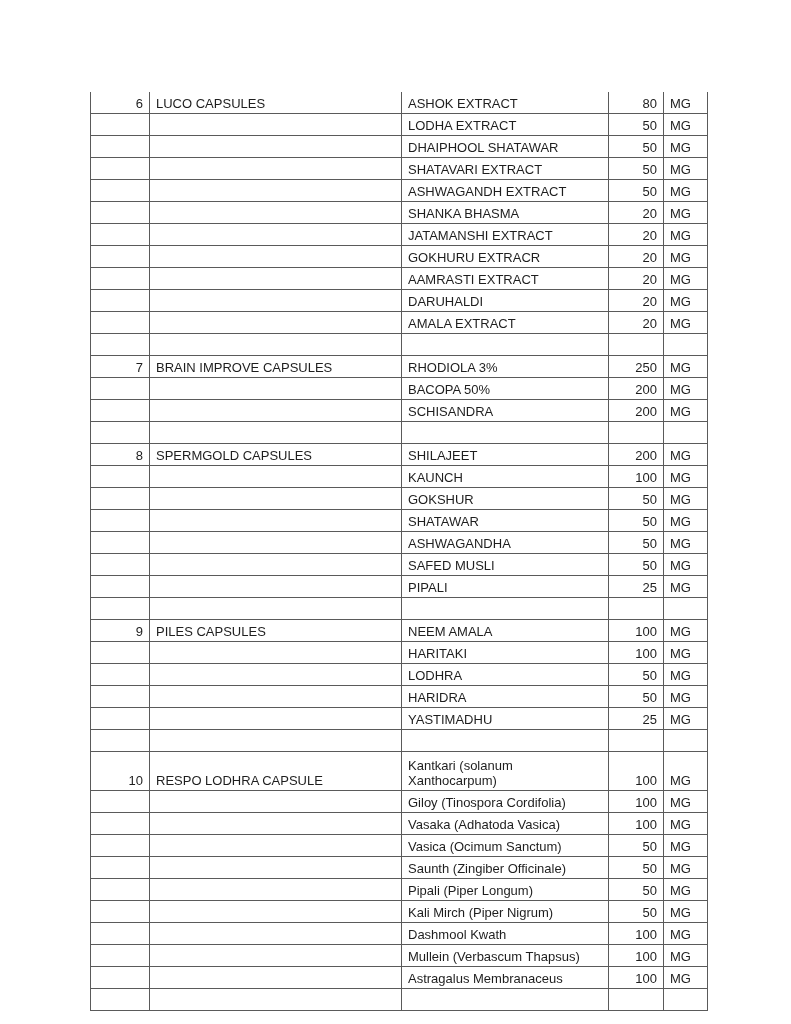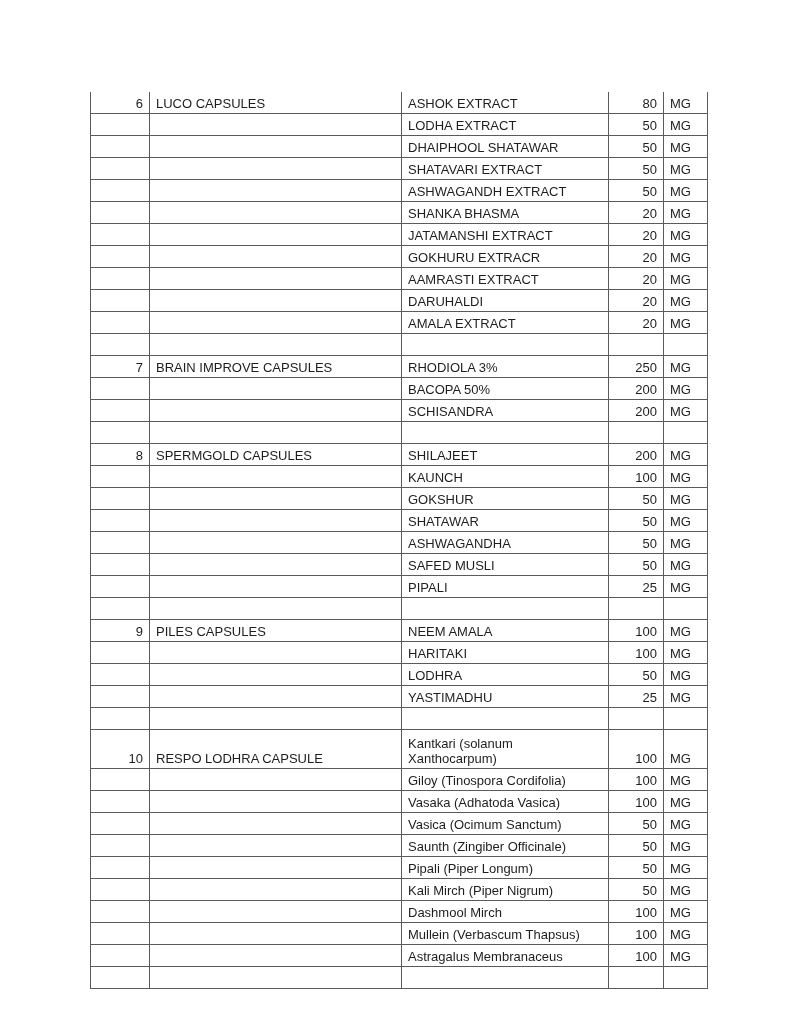--- a/index.html
+++ b/index.html
@@ -249,20 +249,27 @@
         <tr>
           <td class="num"></td>
           <td class="product"></td>
           <td class="ingredient">LODHRA</td>
           <td class="qty">50</td>
           <td class="unit">MG</td>
         </tr>
         <tr>
           <td class="num"></td>
           <td class="product"></td>
+          <td class="ingredient">HARIDRA</td>
+          <td class="qty">50</td>
+          <td class="unit">MG</td>
+        </tr>
+        <tr>
+          <td class="num"></td>
+          <td class="product"></td>
           <td class="ingredient">YASTIMADHU</td>
           <td class="qty">25</td>
           <td class="unit">MG</td>
         </tr>
         <tr>
           <td class="num"></td>
           <td class="product"></td>
           <td class="ingredient"></td>
           <td class="qty"></td>
           <td class="unit"></td>
@@ -312,21 +319,21 @@
         <tr>
           <td class="num"></td>
           <td class="product"></td>
           <td class="ingredient">Kali Mirch (Piper Nigrum)</td>
           <td class="qty">50</td>
           <td class="unit">MG</td>
         </tr>
         <tr>
           <td class="num"></td>
           <td class="product"></td>
-          <td class="ingredient">Dashmool Mirch</td>
+          <td class="ingredient">Dashmool Kwath</td>
           <td class="qty">100</td>
           <td class="unit">MG</td>
         </tr>
         <tr>
           <td class="num"></td>
           <td class="product"></td>
           <td class="ingredient">Mullein (Verbascum Thapsus)</td>
           <td class="qty">100</td>
           <td class="unit">MG</td>
         </tr>

